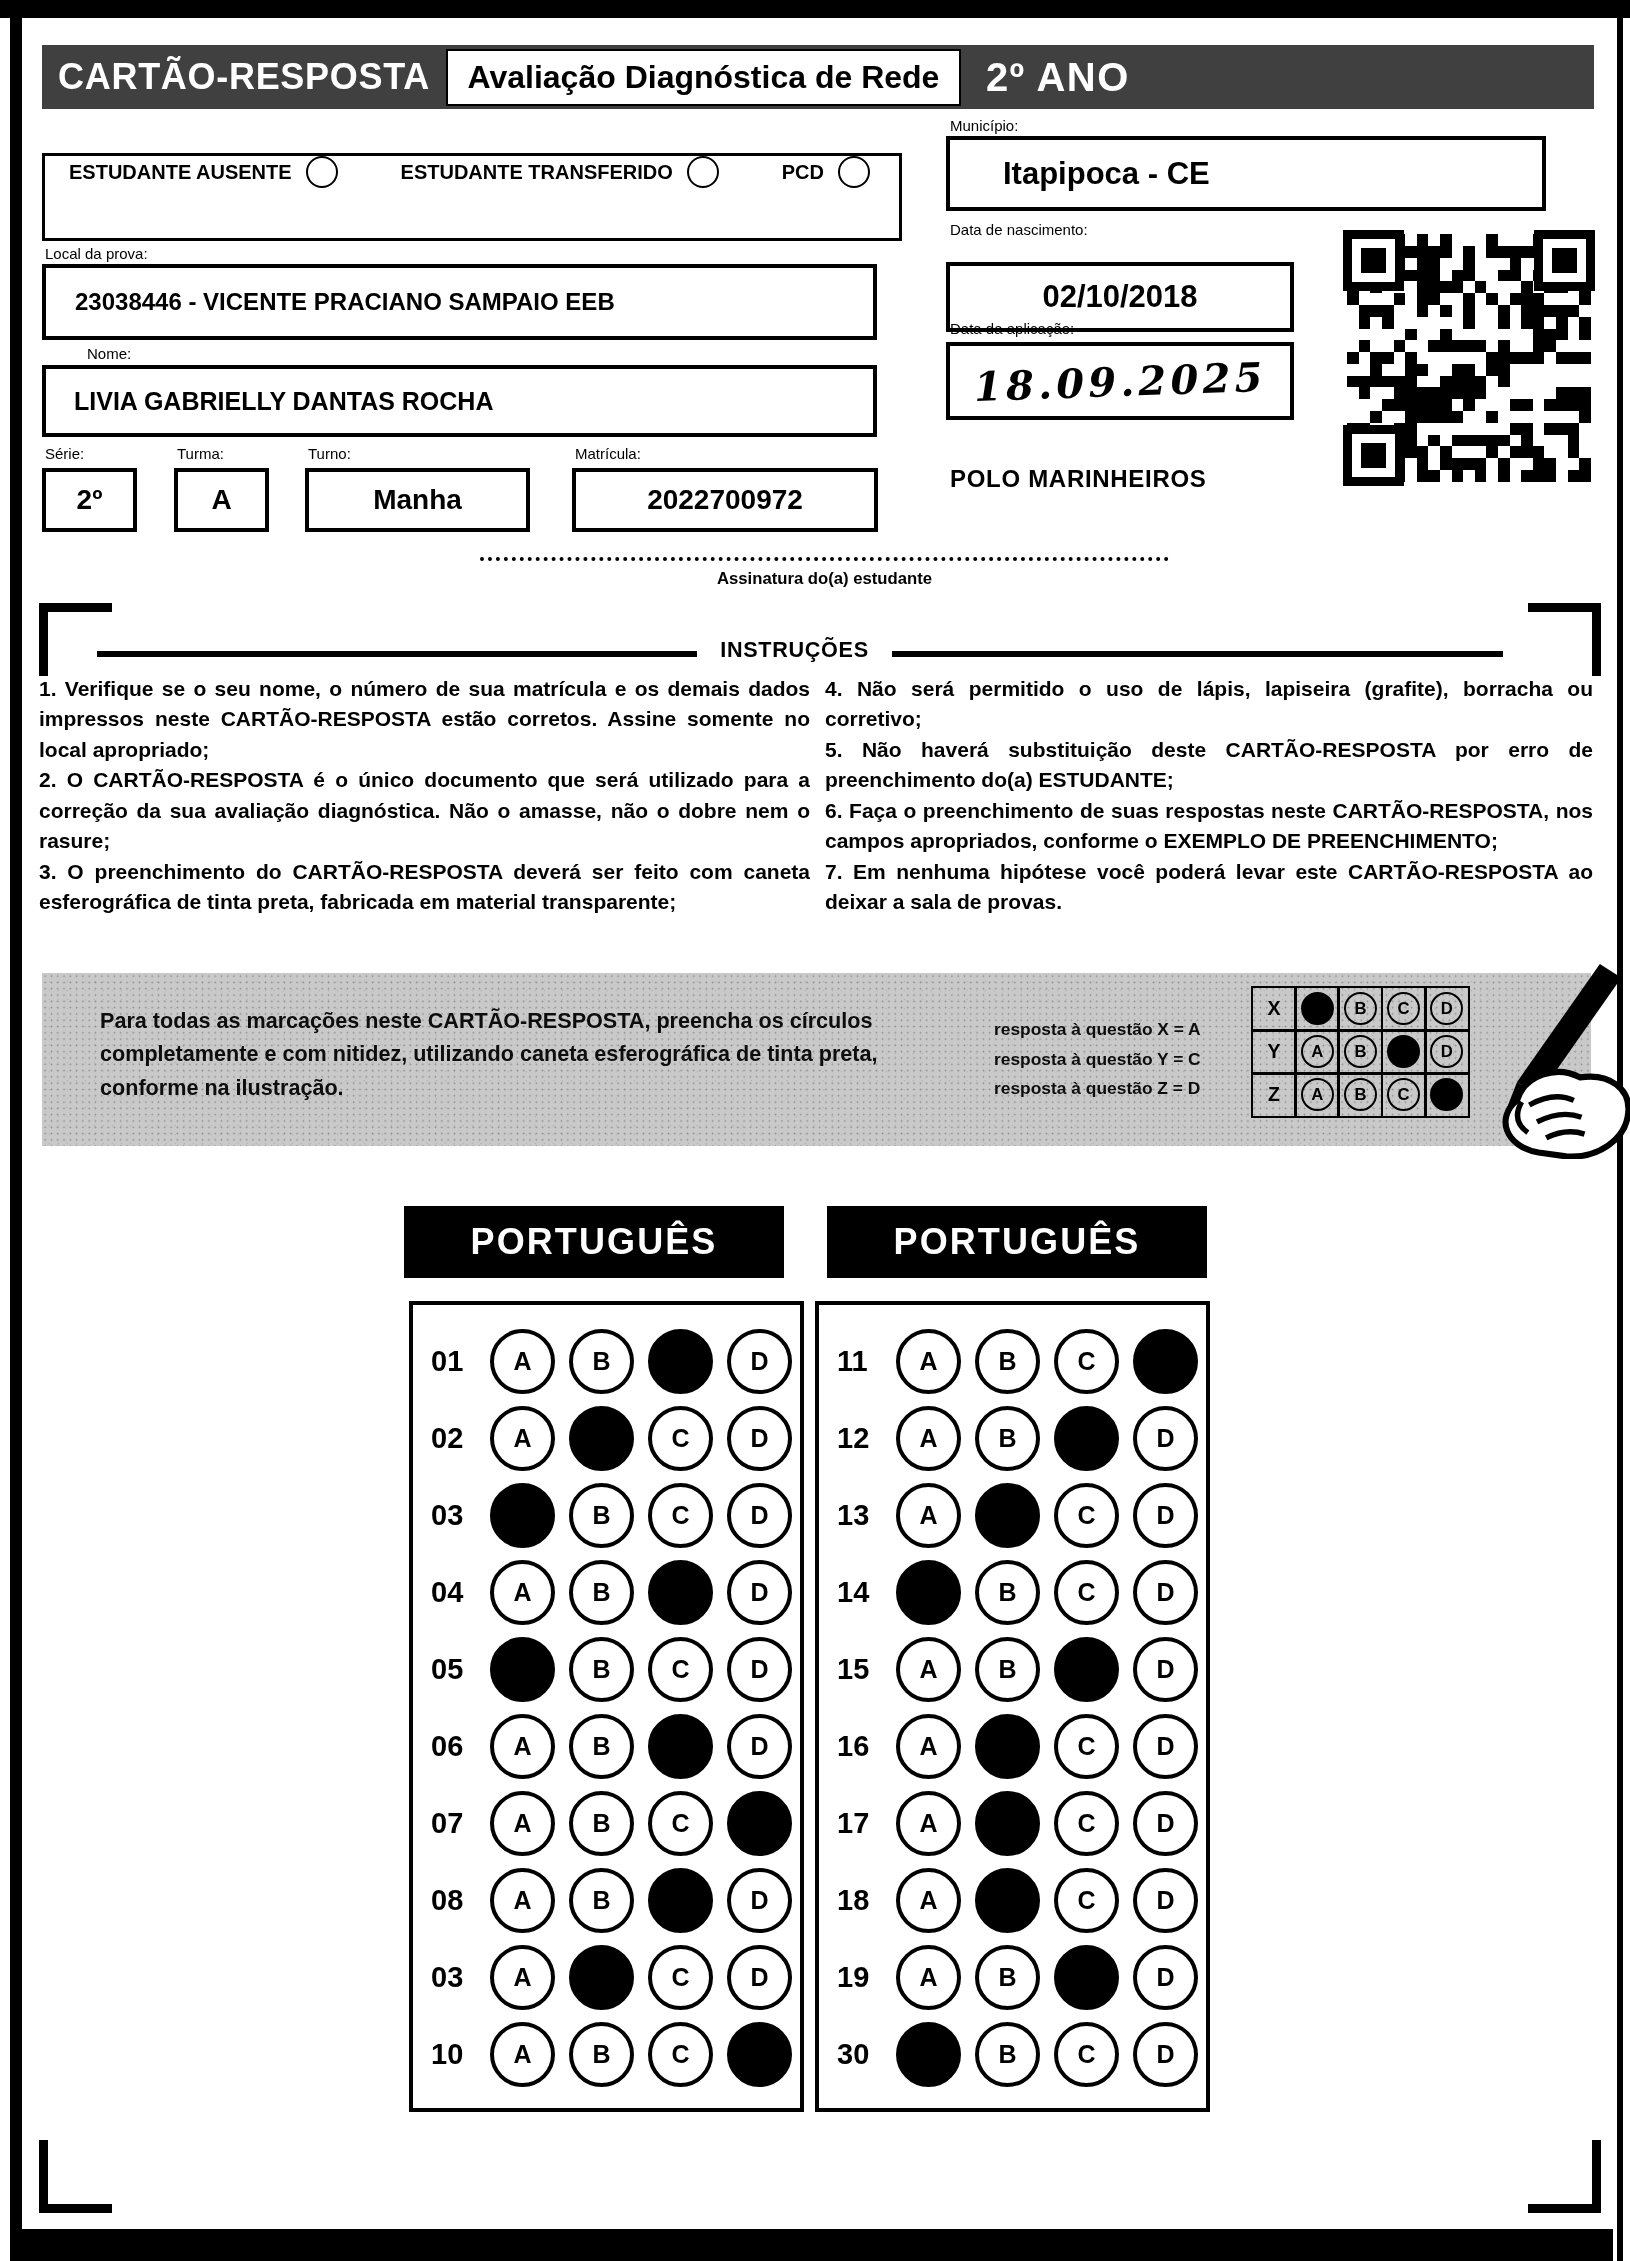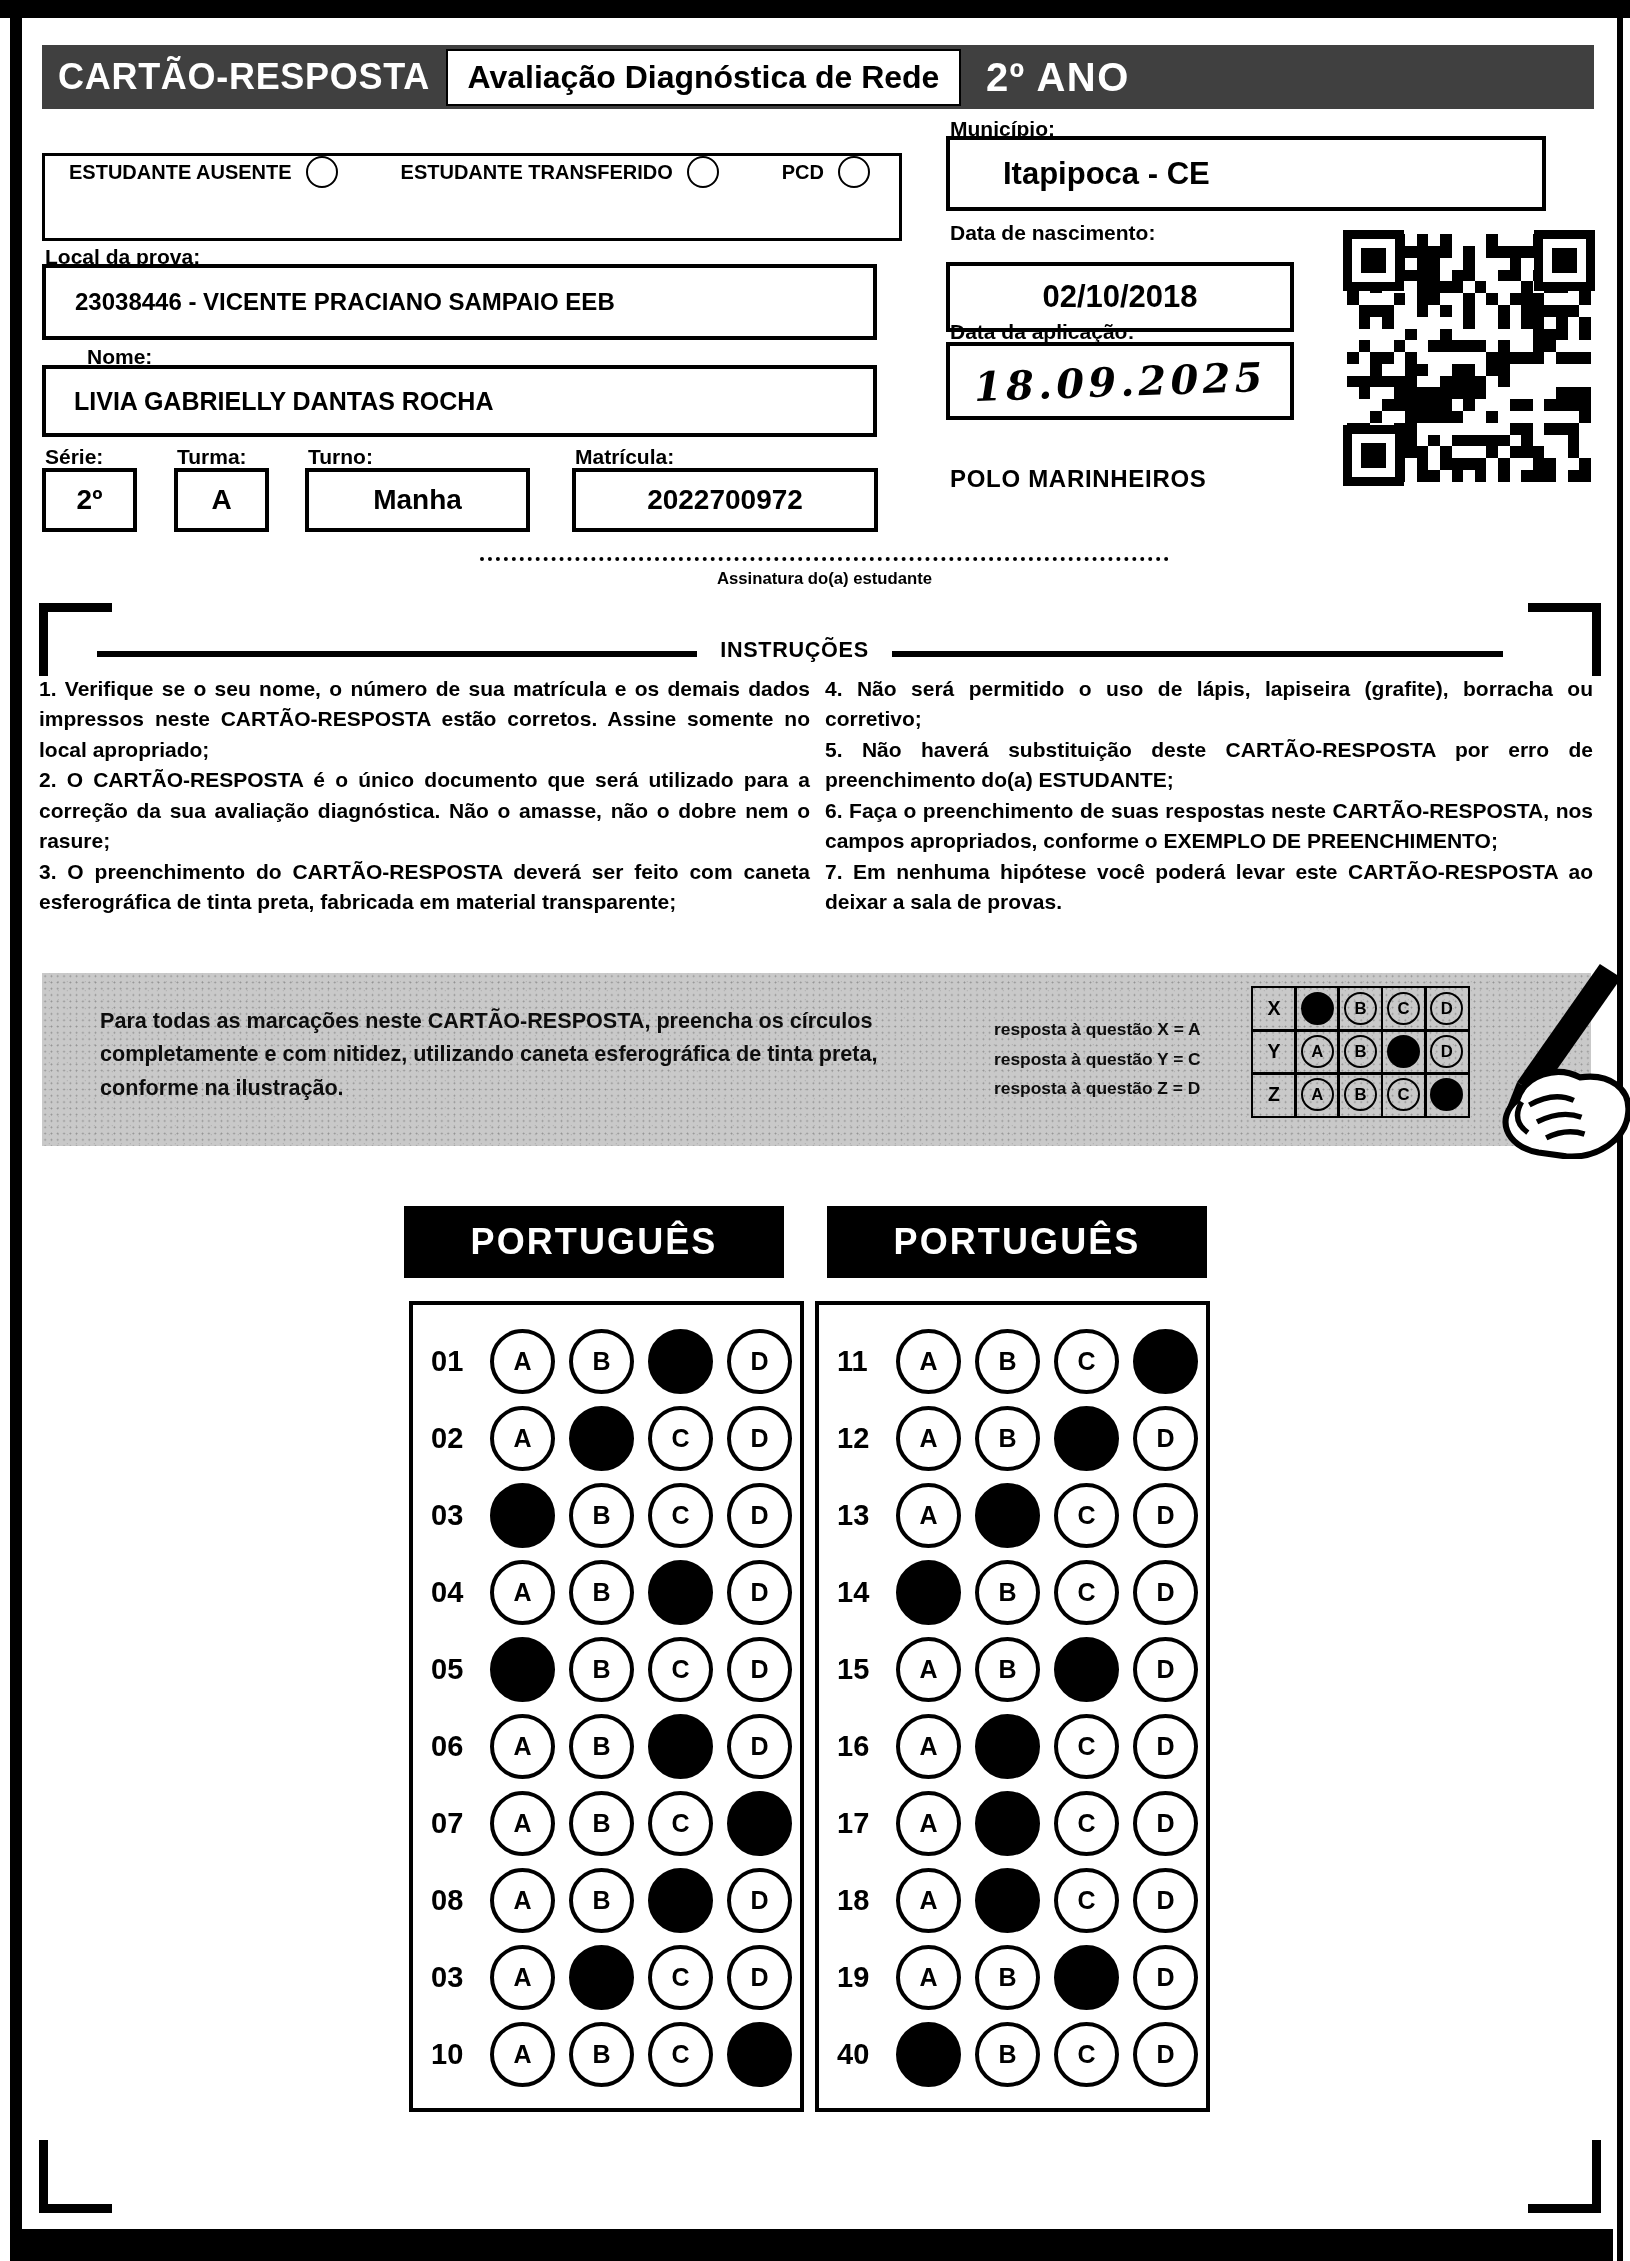--- a/index.html
+++ b/index.html
@@ -22,21 +22,21 @@
 
   .aplicador{left:42px;top:118px;width:860px;height:35px;background:#000;display:flex;align-items:center;justify-content:center;}
   .aplicador span{color:#4b4b4b;font-weight:bold;font-size:17.4px;letter-spacing:2.8px;filter:blur(0.4px);}
 
   .status-box{left:42px;top:153px;width:860px;height:88px;border:3.5px solid #000;box-sizing:border-box;
     display:flex;align-items:flex-start;justify-content:space-between;padding:0 29px 0 24px;}
   .chk-group{display:flex;align-items:center;gap:14px;}
   .chk-label{font-weight:bold;font-size:20px;white-space:nowrap;}
   .chk-circle{width:32px;height:32px;border:2.8px solid #000;border-radius:50%;box-sizing:border-box;display:inline-block;}
 
-  .field-label{font-weight:bold;font-size:21px;}
+  .field-label{font-weight:normal;font-size:15px;}
   .field-box{border:4.2px solid #000;box-sizing:border-box;display:flex;align-items:center;background:#fff;}
   .field-value{font-weight:bold;font-size:24px;}
 
   .local-label{left:45px;top:245px;}
   .local-box{left:42px;top:264px;width:835px;height:76px;padding-left:29px;}
   .nome-label{left:45px;top:345px;margin-left:42px;}
   .nome-box{left:42px;top:365px;width:835px;height:72px;padding-left:28px;}
   .nome-box .field-value{font-size:25px;}
 
   .serie-label{left:45px;top:445px;}
@@ -873,21 +873,21 @@
         <span class="bubble">D</span>
       </div>
       <div class="q-row">
         <span class="q-num">19</span>
         <span class="bubble">A</span>
         <span class="bubble">B</span>
         <span class="bubble filled"></span>
         <span class="bubble">D</span>
       </div>
       <div class="q-row">
-        <span class="q-num">40</span>
+        <span class="q-num">30</span>
         <span class="bubble filled"></span>
         <span class="bubble">B</span>
         <span class="bubble">C</span>
         <span class="bubble">D</span>
       </div>
     </div>
 
 </div>
 
 

